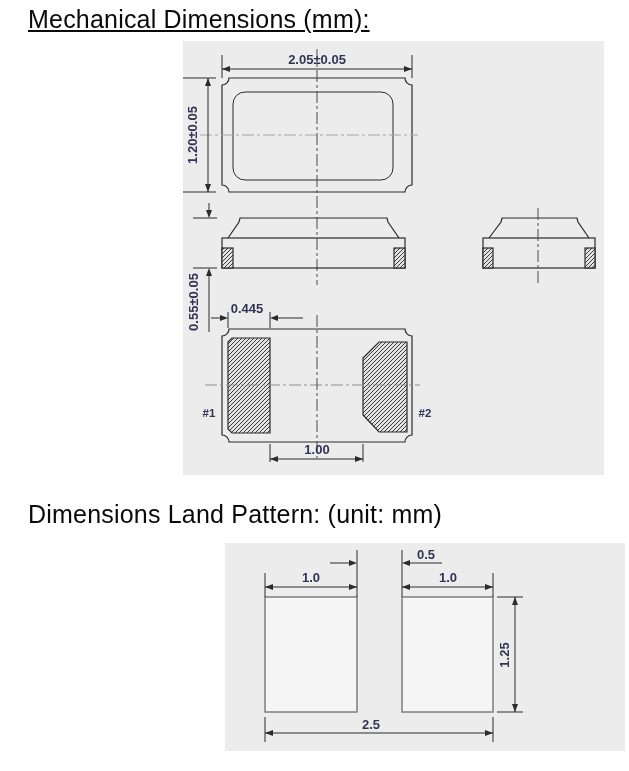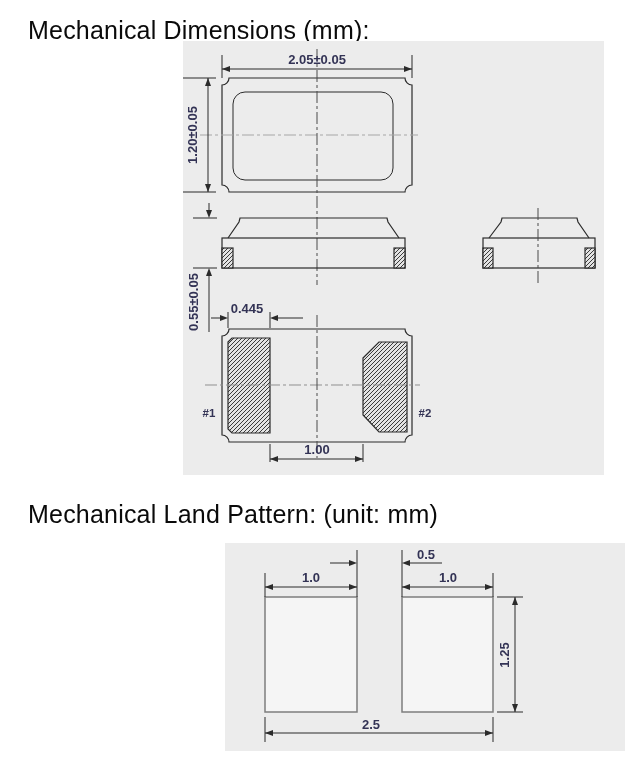--- a/index.html
+++ b/index.html
@@ -4,21 +4,21 @@
 <style>
   html,body{margin:0;padding:0;background:#ffffff;}
   body{
     width:629px;height:771px;position:relative;overflow:hidden;
     font-family:"Liberation Sans", sans-serif;
   }
   .heading{
     position:absolute;left:28px;color:#0a0a0a;font-size:25px;
     letter-spacing:0.2px;white-space:nowrap;
   }
-  #heading-mech{top:16px;}
+  #heading-mech{top:5px;text-decoration:underline;}
   #heading-land{top:500px;}
   .drawing{position:absolute;}
   #mech-svg{left:183px;top:41px;}
   #land-svg{left:225px;top:543px;}
   svg text{
     font-family:"Liberation Sans", sans-serif;
     font-size:13px;font-weight:700;fill:#333355;
   }
   svg text.padlbl{font-size:11.5px;}
 </style>
@@ -99,21 +99,21 @@
   <text class="padlbl" x="242" y="376" text-anchor="middle">#2</text>
 
   <g stroke="#2b2b2b" stroke-width="1">
     <path d="M 87 403 V 421 M 180 403 V 421 M 87 418 H 180"></path>
     <polygon points="87,418 95,415 95,421" fill="#2b2b2b" stroke="none"></polygon>
     <polygon points="180,418 172,415 172,421" fill="#2b2b2b" stroke="none"></polygon>
     <text x="134" y="413" text-anchor="middle" stroke="none">1.00</text>
   </g>
 </svg>
 
-<div class="heading" id="heading-land">Mechanical Land Pattern: (unit: mm)</div>
+<div class="heading" id="heading-land">Dimensions Land Pattern: (unit: mm)</div>
 
 <svg id="land-svg" class="drawing" width="400" height="208" viewBox="0 0 400 208">
   <rect x="0" y="0" width="400" height="208" fill="#ececec"></rect>
 
   <g>
     <rect x="40" y="54" width="92" height="115" fill="#f5f5f5" stroke="#7d7d7d" stroke-width="1.5"></rect>
     <rect x="177" y="54" width="91" height="115" fill="#f5f5f5" stroke="#7d7d7d" stroke-width="1.5"></rect>
   </g>
 
   <g stroke="#2b2b2b" stroke-width="1">

